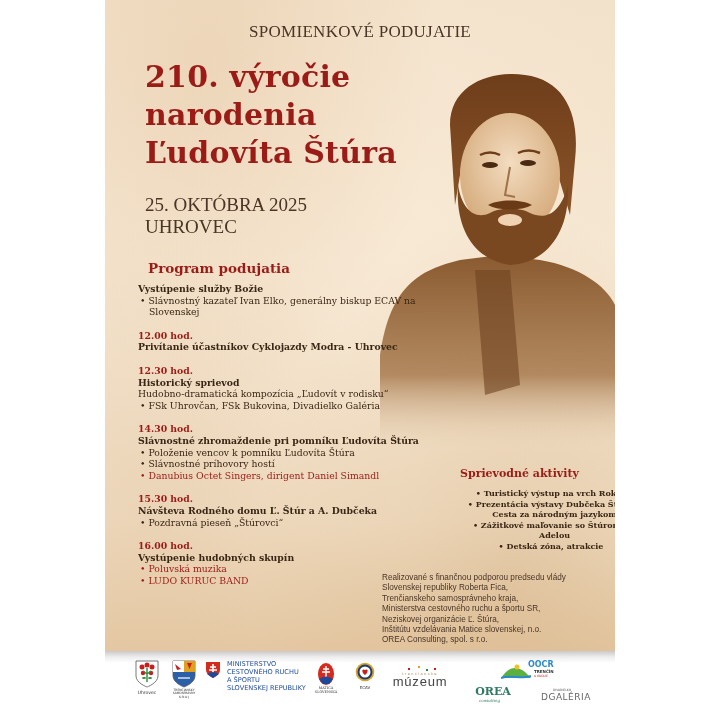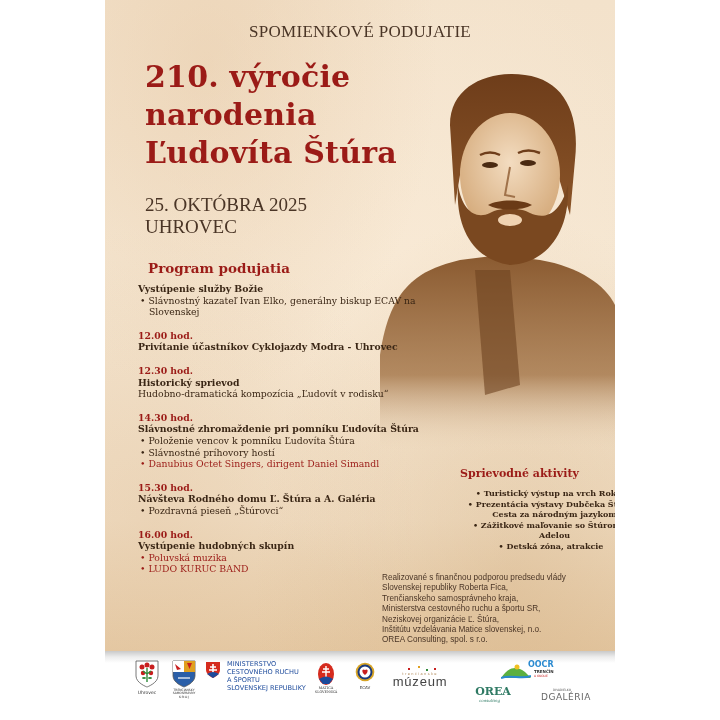--- a/index.html
+++ b/index.html
@@ -118,31 +118,32 @@
       <div class="bullet">Slávnostný kazateľ Ivan Elko, generálny biskup ECAV na Slovenskej</div>
     </div>
     <div class="slot">
       <div class="time">12.00 hod.</div>
       <div class="slot-title">Privítanie účastníkov Cyklojazdy Modra - Uhrovec</div>
     </div>
     <div class="slot">
       <div class="time">12.30 hod.</div>
       <div class="slot-title">Historický sprievod</div>
       <div class="plain">Hudobno-dramatická kompozícia „Ľudovít v rodisku“</div>
+      <div class="bullet">FSk Uhrovčan, FSk Bukovina, Divadielko Galéria</div>
     </div>
     <div class="slot">
       <div class="time">14.30 hod.</div>
       <div class="slot-title">Slávnostné zhromaždenie pri pomníku Ľudovíta Štúra</div>
       <div class="bullet">Položenie vencov k pomníku Ľudovíta Štúra</div>
       <div class="bullet">Slávnostné príhovory hostí</div>
       <div class="bullet red">Danubius Octet Singers, dirigent Daniel Simandl</div>
     </div>
     <div class="slot">
       <div class="time">15.30 hod.</div>
-      <div class="slot-title">Návšteva Rodného domu Ľ. Štúra a A. Galéria</div>
+      <div class="slot-title">Návšteva Rodného domu Ľ. Štúr a A. Dubčeka</div>
       <div class="bullet">Pozdravná pieseň „Štúrovci“</div>
     </div>
     <div class="slot">
       <div class="time">16.00 hod.</div>
       <div class="slot-title">Vystúpenie hudobných skupín</div>
       <div class="bullet red">Poluvská muzika</div>
       <div class="bullet red">LUDO KURUC BAND</div>
     </div>
   </div>
 

